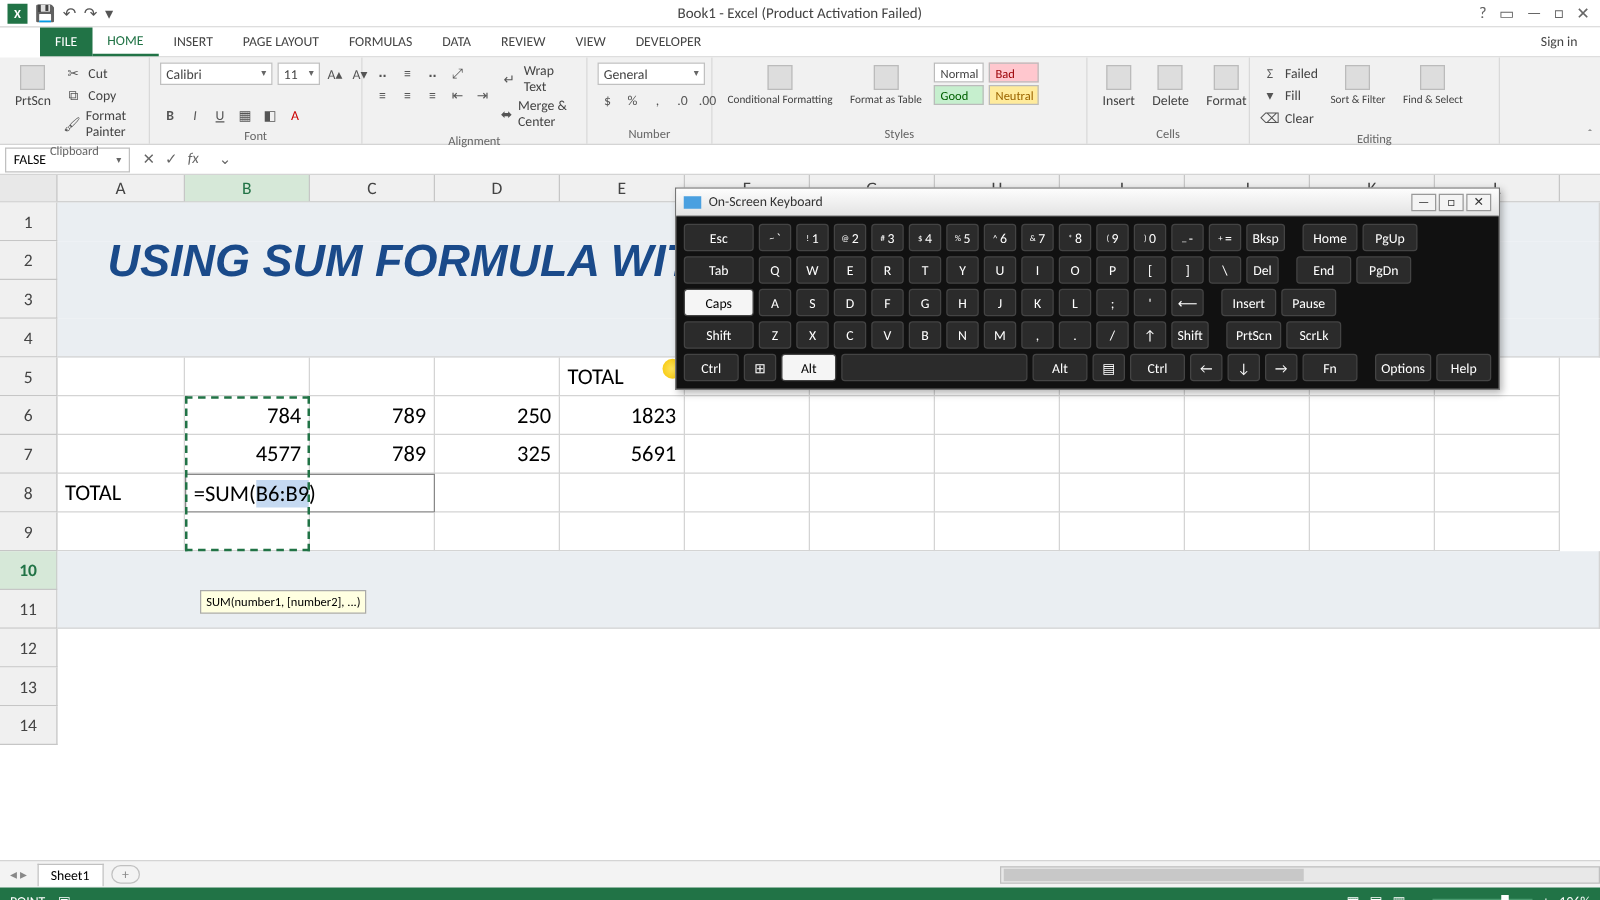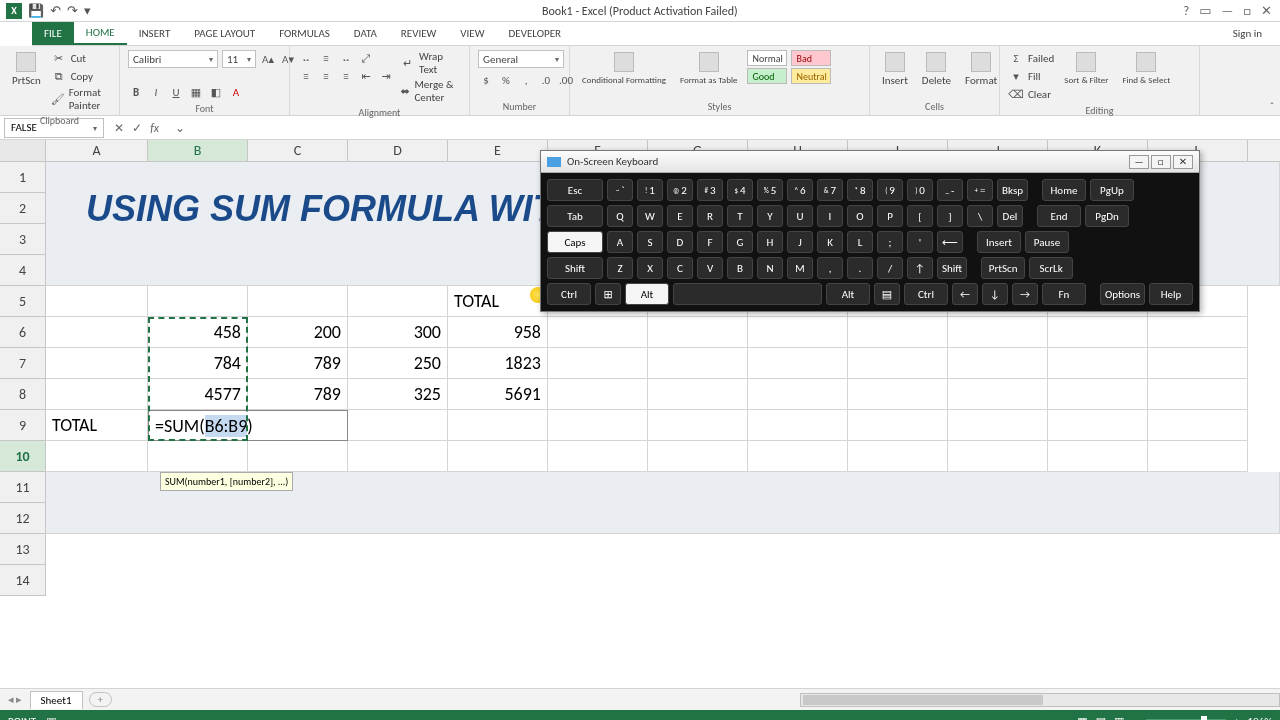--- a/index.html
+++ b/index.html
@@ -374,34 +374,20 @@
       <div class="cell" style="width:100px">TOTAL</div>
       <div class="cell" style="width:100px"></div>
         <div class="cell" style="width:100px"></div>
         <div class="cell" style="width:100px"></div>
         <div class="cell" style="width:100px"></div>
         <div class="cell" style="width:100px"></div>
         <div class="cell" style="width:100px"></div>
         <div class="cell" style="width:100px"></div>
     </div>
 
-    <div class="cell-row">
-      <div class="cell" style="width:102px"></div>
-      <div class="cell right" style="width:100px">458</div>
-      <div class="cell right" style="width:100px">200</div>
-      <div class="cell right" style="width:100px">300</div>
-      <div class="cell right" style="width:100px">958</div>
-      <div class="cell" style="width:100px"></div>
-        <div class="cell" style="width:100px"></div>
-        <div class="cell" style="width:100px"></div>
-        <div class="cell" style="width:100px"></div>
-        <div class="cell" style="width:100px"></div>
-        <div class="cell" style="width:100px"></div>
-        <div class="cell" style="width:100px"></div>
-    </div>
     <div class="cell-row">
       <div class="cell" style="width:102px"></div>
       <div class="cell right" style="width:100px">784</div>
       <div class="cell right" style="width:100px">789</div>
       <div class="cell right" style="width:100px">250</div>
       <div class="cell right" style="width:100px">1823</div>
       <div class="cell" style="width:100px"></div>
         <div class="cell" style="width:100px"></div>
         <div class="cell" style="width:100px"></div>
         <div class="cell" style="width:100px"></div>

